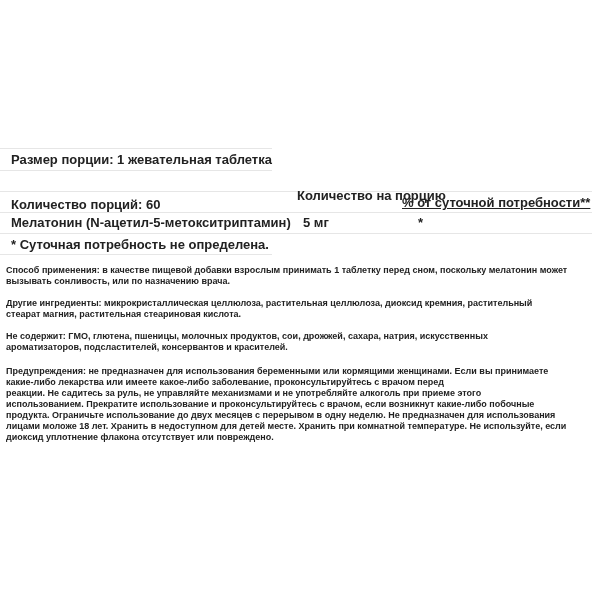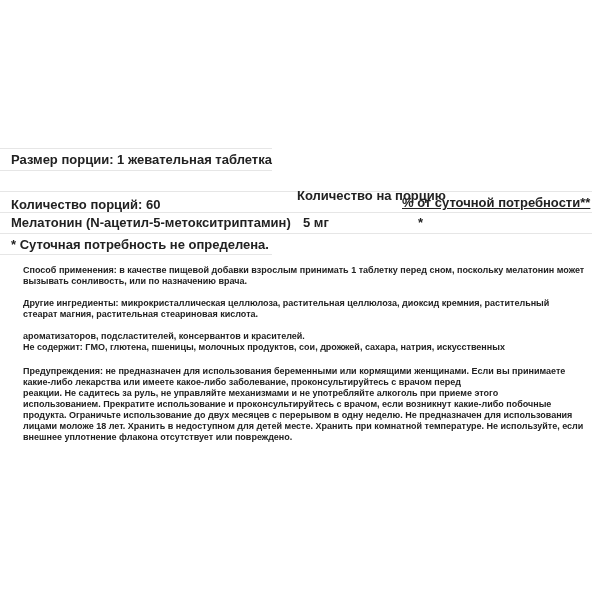--- a/index.html
+++ b/index.html
@@ -1,21 +1,21 @@
 <!DOCTYPE html>
 <html><head>
   <meta charset="utf-8">
   <style>
     html, body { margin:0; padding:0; background:#ffffff; }
     body { width:600px; height:600px; position:relative; overflow:hidden;
       font-family:"Liberation Sans", sans-serif; color:#1f1f1f; }
     .t { position:absolute; font-size:13px; font-weight:bold; line-height:11px; white-space:nowrap; color:#222; }
     .hl { position:absolute; height:1px; background:#e6e6e6; }
     .para { position:absolute; left:6px; width:592px; font-size:9px; font-weight:bold; line-height:11px; color:#222; }
-    .para div { white-space:nowrap;margin-left:17px; }
+    .para div { white-space:nowrap; }
   </style>
 </head>
 <body>
 
 <div class="hl" style="left:0;top:148px;width:272px;"></div>
 <div class="hl" style="left:0;top:170px;width:272px;"></div>
 <div class="hl" style="left:0;top:191px;width:592px;"></div>
 <div class="hl" style="left:0;top:212px;width:592px;"></div>
 <div class="hl" style="left:0;top:233px;width:592px;"></div>
 <div class="hl" style="left:0;top:254px;width:272px;"></div>
@@ -31,24 +31,24 @@
 
 <div class="para" style="top:265px;">
   <div>Способ применения: в качестве пищевой добавки взрослым принимать 1 таблетку перед сном, поскольку мелатонин может</div>
   <div>вызывать сонливость, или по назначению врача.</div>
 </div>
 <div class="para" style="top:298px;">
   <div>Другие ингредиенты: микрокристаллическая целлюлоза, растительная целлюлоза, диоксид кремния, растительный</div>
   <div>стеарат магния, растительная стеариновая кислота.</div>
 </div>
 <div class="para" style="top:331px;">
+  <div>Не содержит: ГМО, глютена, пшеницы, молочных продуктов, сои, дрожжей, сахара, натрия, искусственных</div>
   <div>ароматизаторов, подсластителей, консервантов и красителей.</div>
-  <div>Не содержит: ГМО, глютена, пшеницы, молочных продуктов, сои, дрожжей, сахара, натрия, искусственных</div>
 </div>
 <div class="para" style="top:366px;">
   <div>Предупреждения: не предназначен для использования беременными или кормящими женщинами.  Если вы принимаете</div>
   <div>какие-либо лекарства или имеете какое-либо заболевание, проконсультируйтесь с врачом перед</div>
   <div>реакции. Не садитесь за руль, не управляйте механизмами и не употребляйте алкоголь при приеме этого</div>
   <div>использованием. Прекратите использование и проконсультируйтесь с врачом, если возникнут какие-либо побочные</div>
   <div>продукта. Ограничьте использование до двух месяцев с перерывом в одну неделю.  Не предназначен для использования</div>
   <div>лицами моложе 18 лет. Хранить в недоступном для детей месте. Хранить при комнатной температуре.  Не используйте, если</div>
-  <div>внешнее уплотнение флакона отсутствует или повреждено.</div>
+  <div>диоксид уплотнение флакона отсутствует или повреждено.</div>
 </div>
 
 </body></html>

